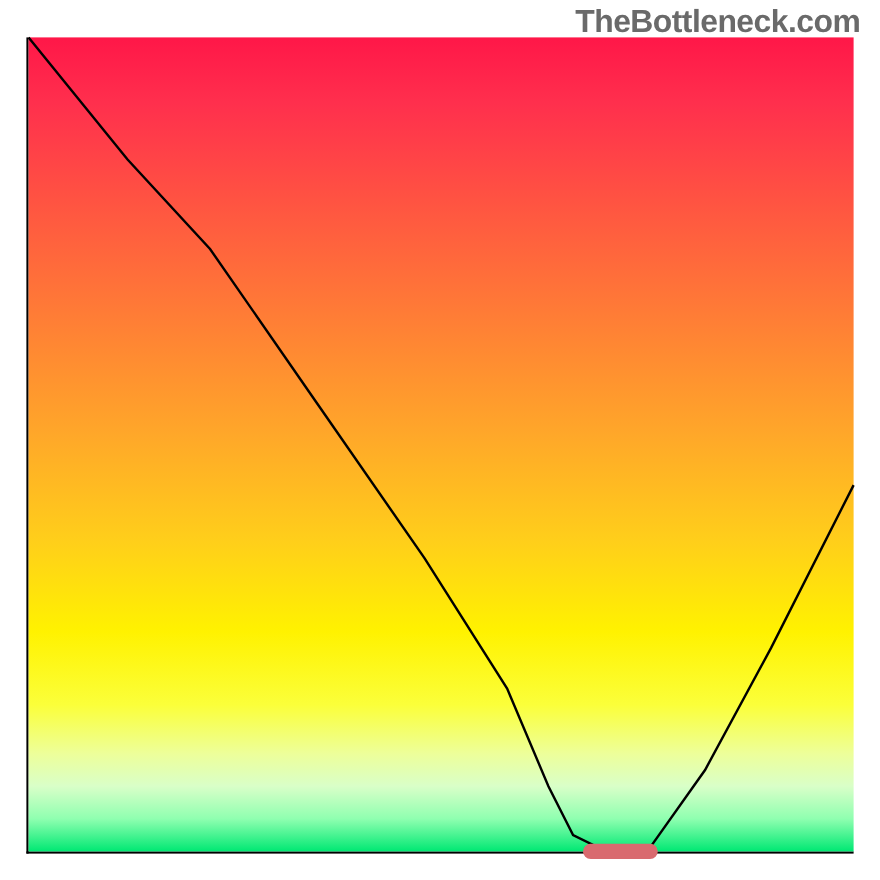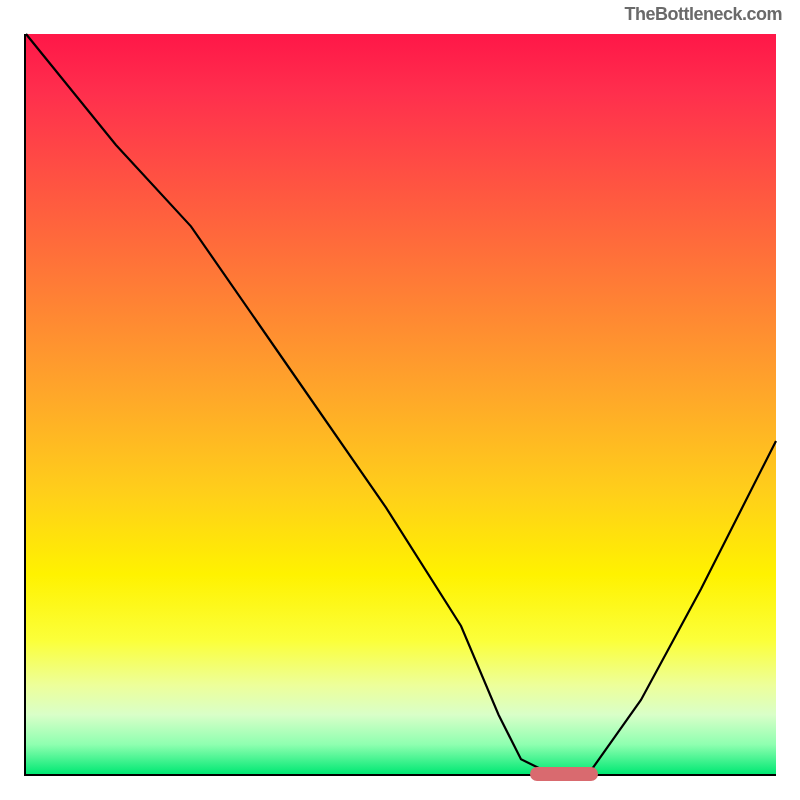--- a/index.html
+++ b/index.html
@@ -8,21 +8,21 @@
     height: 800px;
     background: #fff;
     font-family: Arial, sans-serif;
     position: relative;
     overflow: hidden;
   }
   .watermark {
     position: absolute;
     top: 4px;
     right: 18px;
-    font-size: 18px;
+    font-size: 29px;
     font-weight: 600;
     color: #6a6a6a;
     letter-spacing: -0.5px;
   }
   .plot-area {
     position: absolute;
     left: 24px;
     top: 34px;
     width: 752px;
     height: 742px;

